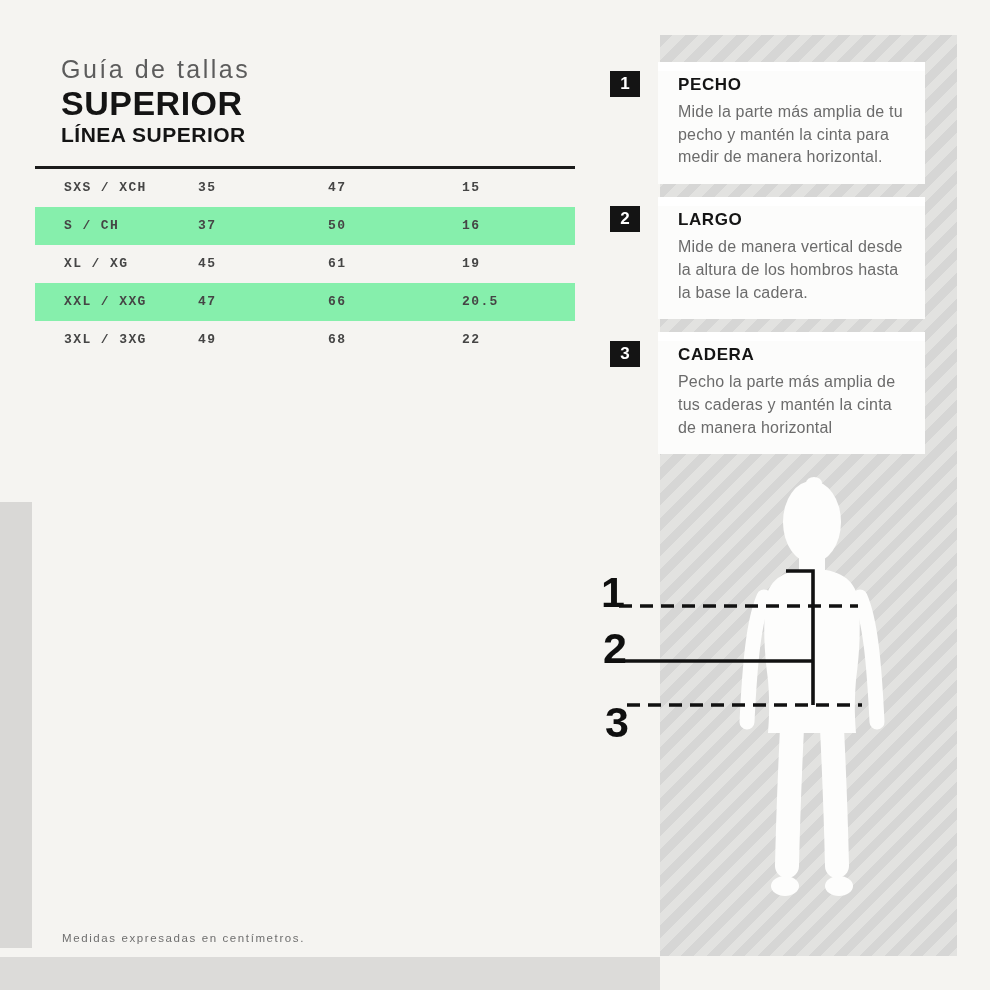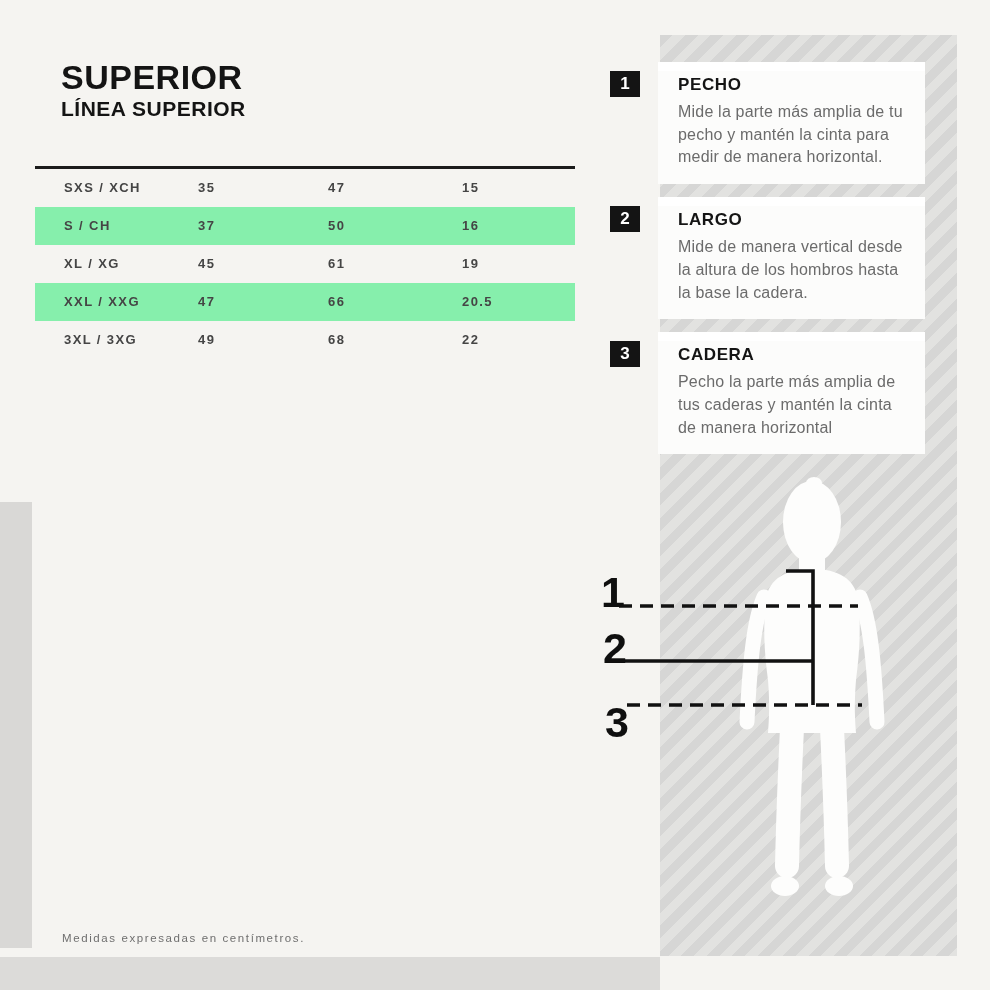--- a/index.html
+++ b/index.html
@@ -17,21 +17,21 @@
   .title-small{color:#5c5c5c;font-size:25px;line-height:26px;letter-spacing:2.5px;}
   .title-main{color:#141414;font-size:34px;line-height:34px;font-weight:bold;letter-spacing:0.5px;margin-top:4px;}
   .title-sub{color:#141414;font-size:21px;line-height:22px;font-weight:bold;letter-spacing:0.5px;margin-top:4px;}
 
   
   .size-table{position:absolute;left:35px;top:166px;width:540px;border-top:3px solid #1b1b1b;}
   .thead,.trow{display:grid;grid-template-columns:134px 130px 134px 1fr;padding-left:29px;box-sizing:border-box;}
   .thead{padding-top:18px;padding-bottom:16px;border-bottom:1px solid #8f8f8f;
     font-weight:bold;font-size:13.5px;line-height:16px;color:#1a1a1a;letter-spacing:0.8px;}
   .trow{padding-top:11px;padding-bottom:11px;font-size:13px;line-height:16px;
-    font-weight:bold;color:#454545;letter-spacing:1.4px;}
+    font-weight:bold;color:#454545;letter-spacing:1.4px;font-family:Liberation Mono, monospace;}
   .trow.shaded{background:#86efac;}
 
   
   .annotations{position:absolute;left:658px;top:62px;width:267px;display:flex;flex-direction:column;gap:13px;}
   .ann-card{position:relative;background:linear-gradient(#ffffff 0 9px,#fcfcfb 9px);
     padding:13px 16px 15px 20px;box-sizing:border-box;min-height:78px;}
   .ann-num{position:absolute;left:-48px;top:9px;width:30px;height:26px;background:#141414;
     color:#ffffff;font-weight:bold;font-size:17px;display:flex;align-items:center;justify-content:center;}
   .ann-title{font-size:17px;font-weight:bold;color:#141414;letter-spacing:0.6px;margin-bottom:6px;}
   .ann-desc{font-size:16px;color:#6b6b6b;line-height:1.42;letter-spacing:0.2px;}
@@ -50,20 +50,21 @@
 </head>
 <body>
 
 <div class="canvas">
 
   <div class="hatch-panel"></div>
   <div class="left-strip"></div>
   <div class="bottom-bar"></div>
 
   <div class="titles">
+    <div class="title-small">Guía de tallas</div>
     <div class="title-main">SUPERIOR</div>
     <div class="title-sub">LÍNEA SUPERIOR</div>
   </div>
 
   <div class="size-table">
     <div>
         <div class="trow">
     <span class="cell">SXS / XCH</span>
     <span class="cell">35</span>
     <span class="cell">47</span>

